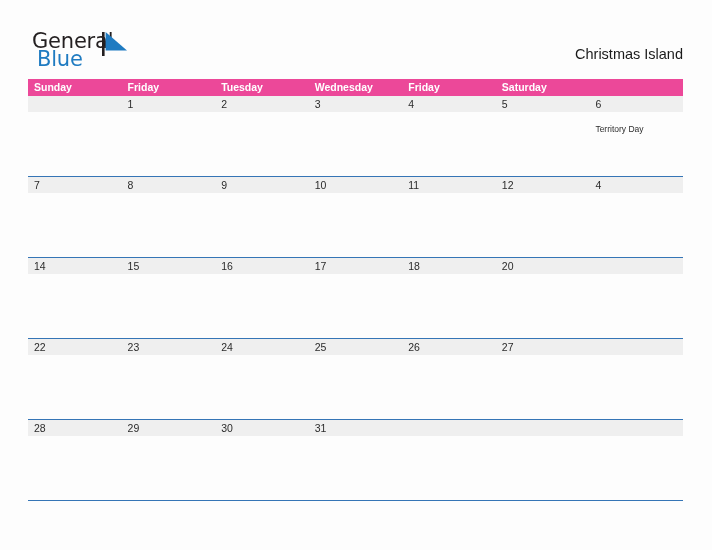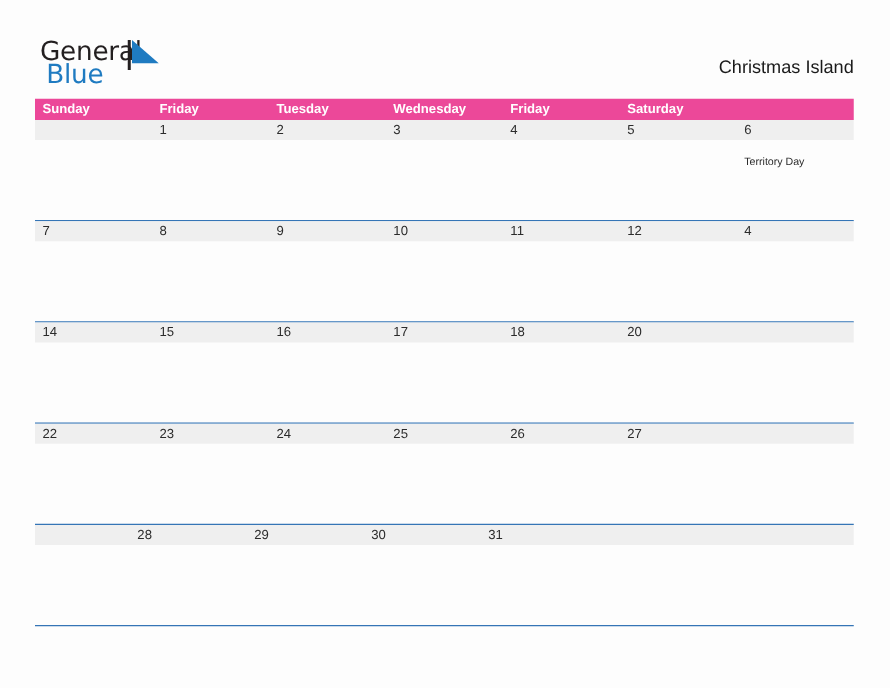--- a/index.html
+++ b/index.html
@@ -117,21 +117,20 @@
   }
 
   .week-row {
     position: relative;
     height: 81px;
     border-bottom: 1.6px solid #3575b6;
     box-sizing: border-box;
   }
   .week-row:last-child {
     border-bottom: 1.6px solid #3575b6;
-    text-align: right;
   }
   .week-band {
     position: absolute;
     left: 0;
     top: 0;
     width: 100%;
     height: 16px;
     background: #efefef;
   }
   .day-cells {

